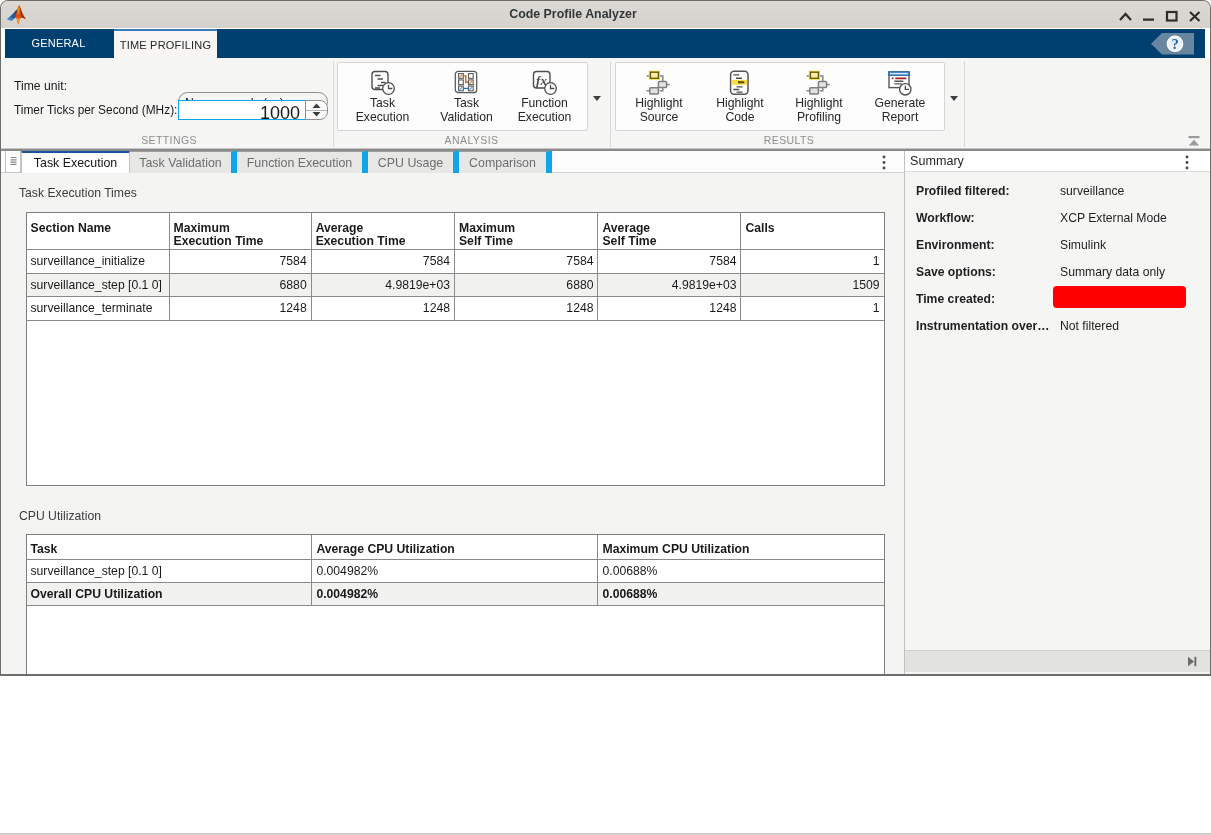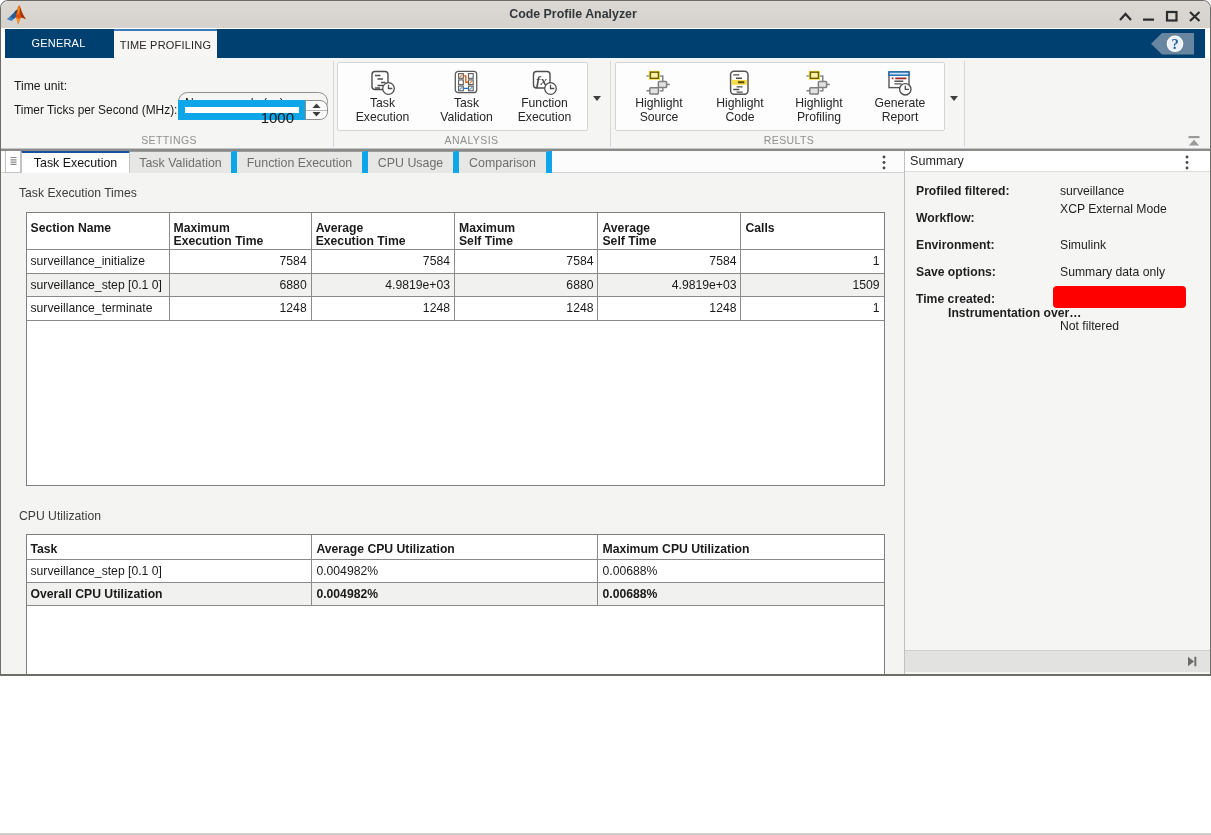--- a/index.html
+++ b/index.html
@@ -22,21 +22,21 @@
 #helpbtn { position:absolute; right:11px; top:4px; }
 
 
 #ribbon { position:absolute; left:0; top:57px; width:100%; height:91px; background:#f5f5f4; border-bottom:1px solid #c5c5c5; }
 .rdiv { position:absolute; top:3px; bottom:1px; width:1px; background:#d8d8d8; }
 .seclabel { position:absolute; bottom:2px; font-size:10.5px; color:#8e8e8e; letter-spacing:0.4px; text-align:center; }
 .rlabel { position:absolute; font-size:12.2px; color:#1a1a1a; }
 #dd { position:absolute; left:177px; top:18px; width:150px; height:19px; border:1px solid #8f8f8f; border-radius:9.5px;margin-top:16px; }
 #dd span { position:absolute; left:6px; top:2.5px; font-size:12.2px; color:#1a1a1a; }
 #spin-wrap { position:absolute; left:177px; top:42px; width:150px; height:20px; }
-#numin { position:absolute; left:0; top:0; width:128px; height:20px; background:#fff; border:7px solid #0ea5e9; font-size:15px; text-align:right; padding-right:5px; padding-top:2px; color:#1a1a1a; }
+#numin { position:absolute; left:0; top:0; width:128px; height:20px; background:#fff; border:1px solid #0ea5e9; font-size:18px; text-align:right; padding-right:5px; padding-top:2px; color:#1a1a1a; }
 #spin { position:absolute; left:127px; top:0; width:23px; height:20px; border:1px solid #8f8f8f; border-radius:0 8px 8px 0; background:#fbfbfb; }
 #spin .mid { position:absolute; left:0; right:0; top:9px; height:1px; background:#b5b5b5; }
 .gallery { position:absolute; top:4px; height:69px; background:#fdfdfd; border:1px solid #d4d4d4; border-radius:2px; }
 .gbtn { position:absolute; top:0; height:100%; text-align:center; }
 .gbtn svg { display:block; margin:6.5px auto 0; }
 .gbtn .cap { font-size:12.2px; color:#262626; line-height:14.6px; margin-top:0px; }
 .garrow { position:absolute; width:0; height:0; border-left:4.5px solid transparent; border-right:4.5px solid transparent; border-top:5px solid #3f3f3f; }
 
 
 #main { position:absolute; left:0; top:148px; right:0; bottom:0.5px; background:#f4f4f3; }
@@ -341,28 +341,28 @@
             <circle cx="3" cy="2" r="1.45"></circle>
             <circle cx="3" cy="7.5" r="1.45"></circle>
             <circle cx="3" cy="13" r="1.45"></circle>
           </g>
       </svg>
     </div>
     <div id="sumbody">
       <div class="srow" style="top:12px;"><b>Profiled filtered:</b></div>
         <div class="sval" style="top:12px;">surveillance</div>
       <div class="srow" style="top:39px;"><b>Workflow:</b></div>
-        <div class="sval" style="top:30px;">XCP External Mode</div>
+        <div class="sval" style="top:39px;">XCP External Mode</div>
       <div class="srow" style="top:66px;"><b>Environment:</b></div>
         <div class="sval" style="top:66px;">Simulink</div>
       <div class="srow" style="top:93px;"><b>Save options:</b></div>
         <div class="sval" style="top:93px;">Summary data only</div>
       <div class="srow" style="top:120px;"><b>Time created:</b></div>
         <div id="redblock" style="top:113.5px;"></div>
-      <div class="srow" style="top:134px;margin-left:32px;"><b>Instrumentation over…</b></div>
+      <div class="srow" style="top:147px;"><b>Instrumentation over…</b></div>
         <div class="sval" style="top:147px;">Not filtered</div>
       <div id="statusbar">
         <svg width="9" height="11" viewBox="0 0 9 11" style="position:absolute;right:13px;top:4.5px;">
           <polygon points="0,0.8 6,5.5 0,10.2" fill="#6b6b6b"></polygon>
           <rect x="6.4" y="0.8" width="1.9" height="9.4" fill="#6b6b6b"></rect>
         </svg>
       </div>
     </div>
   </div>
 </div>

